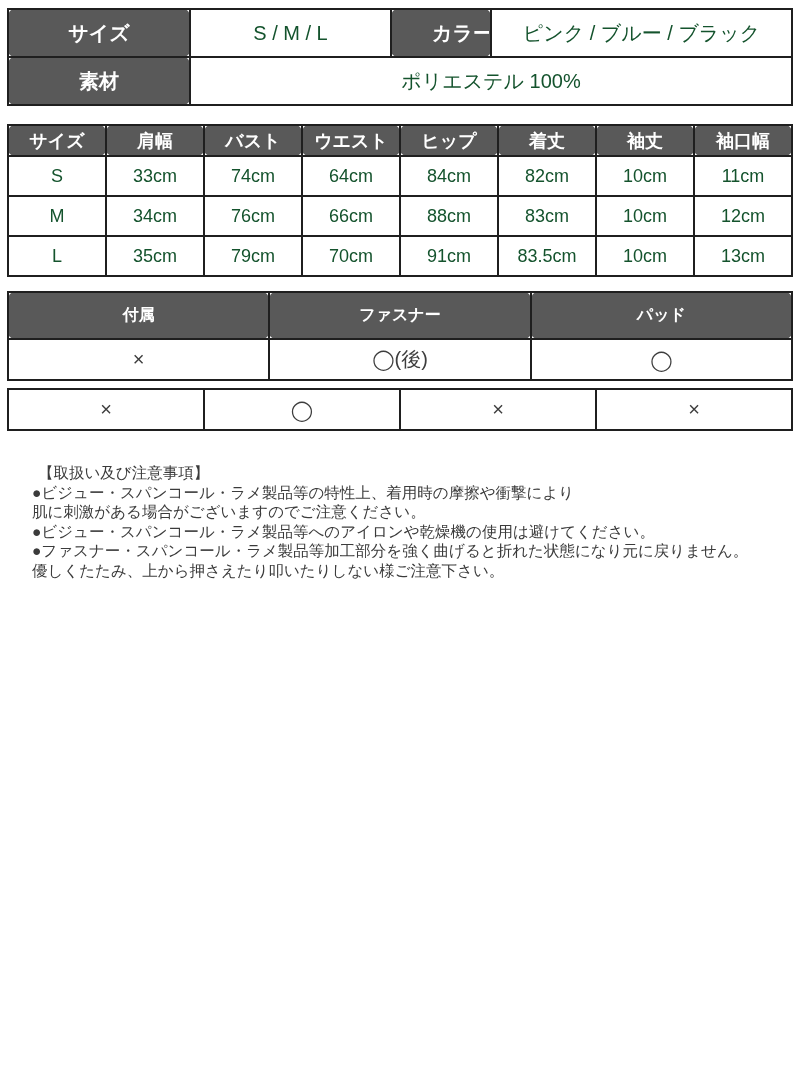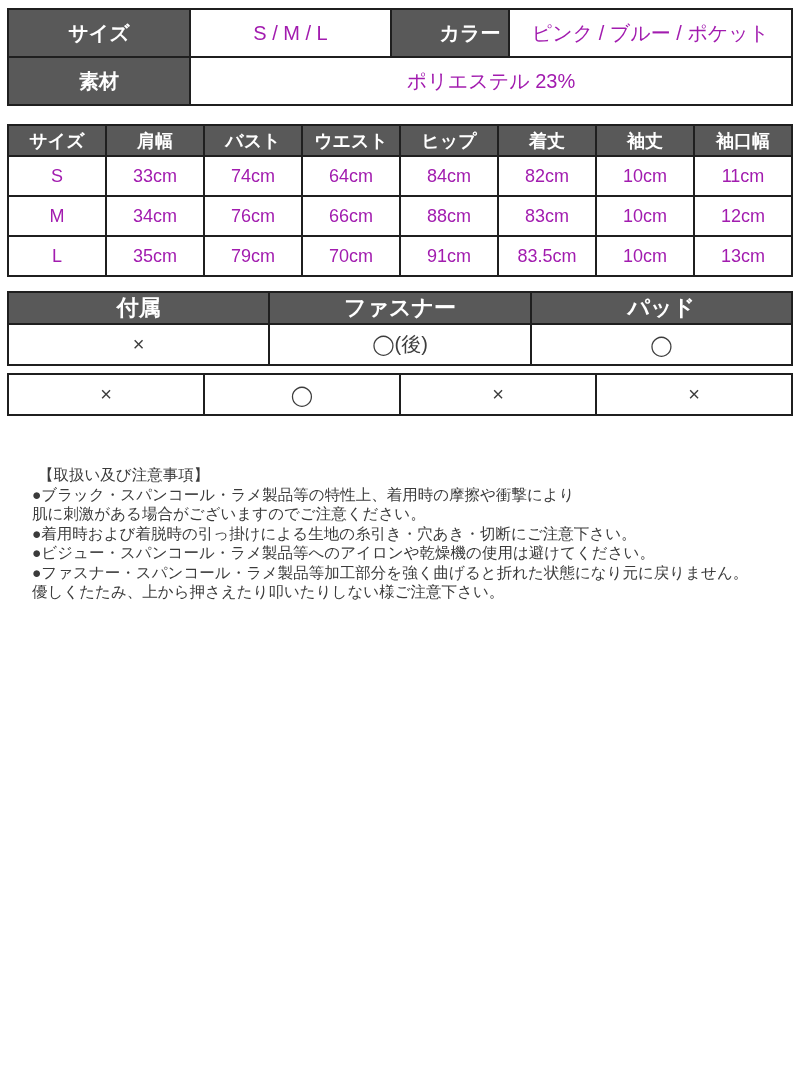--- a/index.html
+++ b/index.html
@@ -26,44 +26,45 @@
     text-align: center;
     vertical-align: middle;
     padding: 0;
     overflow: hidden;
     white-space: nowrap;
   }
   th {
     background: #595959;
     color: #ffffff;
     font-weight: bold;
+    border-radius: 7px;
   }
   td {
     background: #ffffff;
-    color: #a21caf;
+    color: #14532d;
     font-weight: normal;
   }
   
   .spec-table th, .spec-table td { height: 48px; font-size: 20px; }
   .spec-table .col-label1 { width: 182px; }
   .spec-table .col-val1   { width: 201px; }
-  .spec-table .col-label2 { width: 118px; padding-left: 40px; }
+  .spec-table .col-label2 { width: 100px; padding-left: 40px; }
   
   .meas-table { margin-top: 18px; }
   .meas-table th { height: 31px; font-size: 18px; }
   .meas-table td { height: 40px; font-size: 18px; }
   
-  .feat-table th { height: 31px; font-size: 22px; }
+  .feat-table th { height: 47px; font-size: 16px; }
   .feat-table td { height: 41px; font-size: 18px; color: #3d3d3d; }
   .feat-table.first { margin-top: 14px; }
   .feat-table.second { margin-top: 7px; }
   .feat-table td .sym { font-size: 20px; }
   
   .notes {
-    margin-top: 49px;
+    margin-top: 32px;
     padding-left: 25px;
     padding-right: 10px;
     color: #3b3b3b;
     font-size: 15.5px;
     line-height: 19.5px;
   }
   .notes .line {
     white-space: nowrap;
   }
   .notes .title { padding-left: 6px; }
@@ -72,25 +73,25 @@
 <body>
 
 <div class="page">
 
   <table class="spec-table">
     <tbody>
         <tr>
       <th class="col-label1">サイズ</th>
       <td class="col-val1">S / M / L</td>
       <th class="col-label2">カラー</th>
-      <td>ピンク / ブルー / ポケット</td>
+      <td>ピンク / ブルー / ブラック</td>
     </tr>
     <tr>
       <th>素材</th>
-      <td colspan="3">ポリエステル 23%</td>
+      <td colspan="3">ポリエステル 100%</td>
     </tr>
   </tbody>
     </table>
 
   <table class="meas-table">
     <tbody>
         <tr>
       <th>サイズ</th>
       <th>肩幅</th>
       <th>バスト</th>
@@ -154,21 +155,20 @@
       <td><span class="sym">×</span></td>
       <td><span class="sym">◯</span></td>
       <td><span class="sym">×</span></td>
       <td><span class="sym">×</span></td>
     </tr>
   </tbody>
     </table>
 
   <div class="notes">
     <div class="line title">【取扱い及び注意事項】</div>
-    <div class="line">●ブラック・スパンコール・ラメ製品等の特性上、着用時の摩擦や衝撃により</div>
+    <div class="line">●ビジュー・スパンコール・ラメ製品等の特性上、着用時の摩擦や衝撃により</div>
     <div class="line">肌に刺激がある場合がございますのでご注意ください。</div>
-    <div class="line">●着用時および着脱時の引っ掛けによる生地の糸引き・穴あき・切断にご注意下さい。</div>
     <div class="line">●ビジュー・スパンコール・ラメ製品等へのアイロンや乾燥機の使用は避けてください。</div>
     <div class="line">●ファスナー・スパンコール・ラメ製品等加工部分を強く曲げると折れた状態になり元に戻りません。</div>
     <div class="line">優しくたたみ、上から押さえたり叩いたりしない様ご注意下さい。</div>
   </div>
 
 </div>
 
 </body></html>

